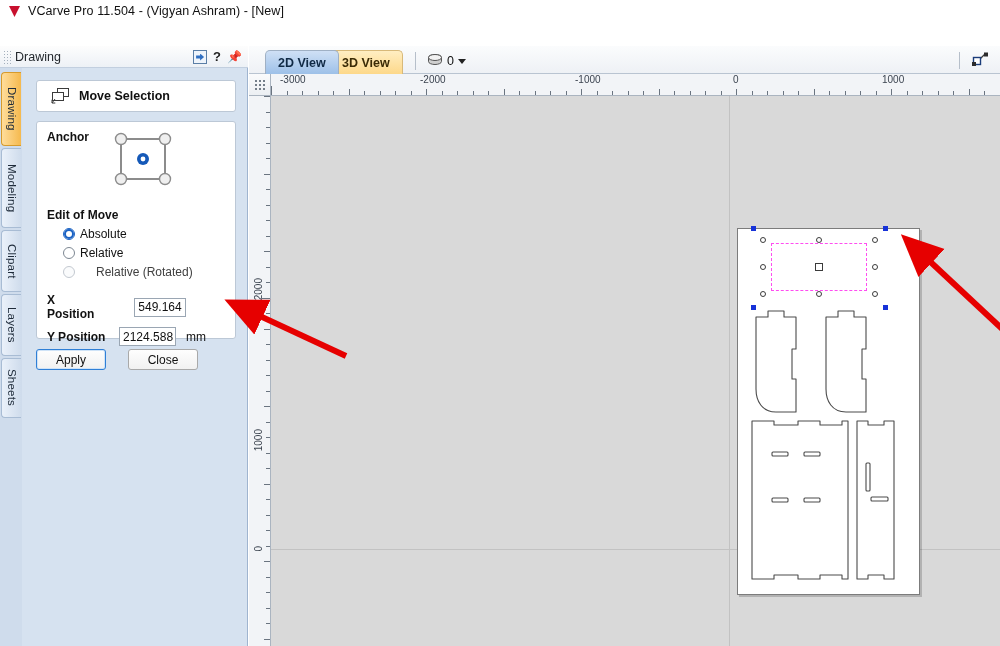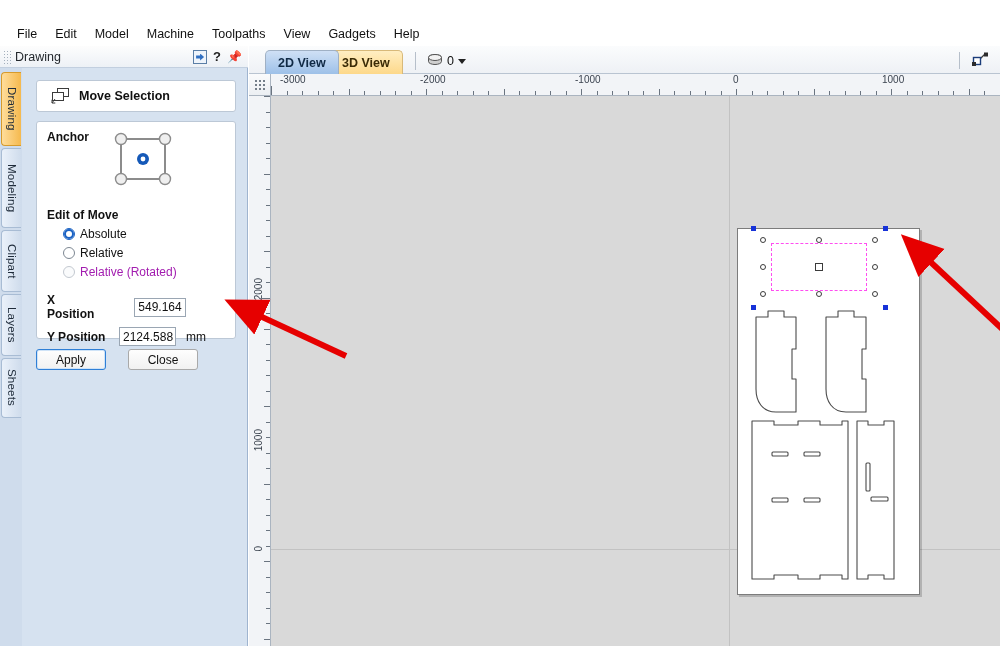--- a/index.html
+++ b/index.html
@@ -136,21 +136,21 @@
   }
   .radio.on { border: 1px solid #1a62c4; background: #fff; }
   .radio.on::after {
     content:""; position:absolute; left:2px; top:2px; width:6px; height:6px;
     border-radius:50%; background:#1559b8;
   }
   .radio.on { box-shadow: inset 0 0 0 2px #1a62c4; }
   .radio.on::after { left:3px; top:3px; width:4px; height:4px; background:#fff; }
   .radio.disabled { border-color:#c3c9d0; background:#fafbfc; }
   .radio-label { font-size: 12px; color:#111; }
-  .radio-label.disabled { color: #a21caf; }
+  .radio-label.disabled { color: #404040; margin-left: 16px; }
 
   
   .pos-row { display: flex; align-items: center; margin-top: 6px; }
   .pos-row .plabel { font-weight: bold; font-size:12px; width: 72px; color:#111; }
   .pos-input {
     width: 57px; height: 19px; border: 1px solid #9aa6b3; background:#fff;
     font-size: 12px; font-family: "Liberation Sans", sans-serif;
     text-align: left; padding: 0 3px; color:#111;
     display:flex; align-items:center;
   }
@@ -280,31 +280,29 @@
     position:absolute; width:8px; height:8px; border:1px solid #3b3b3b; background:#fff;
   }
 
   .red-arrow { position:absolute; pointer-events:none; }
 </style>
 </head>
 <body>
 
 <div id="app">
 
-
-  <div id="menubar">
-    <div class="menu-item">File</div>
-    <div class="menu-item">Edit</div>
-    <div class="menu-item">Model</div>
-    <div class="menu-item">Machine</div>
-    <div class="menu-item">Toolpaths</div>
-    <div class="menu-item">View</div>
-    <div class="menu-item">Gadgets</div>
-    <div class="menu-item">Help</div>
+  <div id="titlebar">
+    <span class="app-glyph">
+      <svg width="13" height="13" viewBox="0 0 13 13">
+        <polygon points="1,1 12,1 6.5,12" fill="#c8102e"></polygon>
+      </svg>
+    </span>
+    <span class="title-text">VCarve Pro 11.504 - (Vigyan Ashram) - [New]</span>
   </div>
+
 
   <div id="leftpanel">
 
     <div id="panel-header">
       <div class="grip"></div>
       <div class="ptitle">Drawing</div>
       <div class="hdr-icons">
         <span class="dock-icon"></span>
         <span class="qmark">?</span>
         <span class="pin-icon">📌</span>

